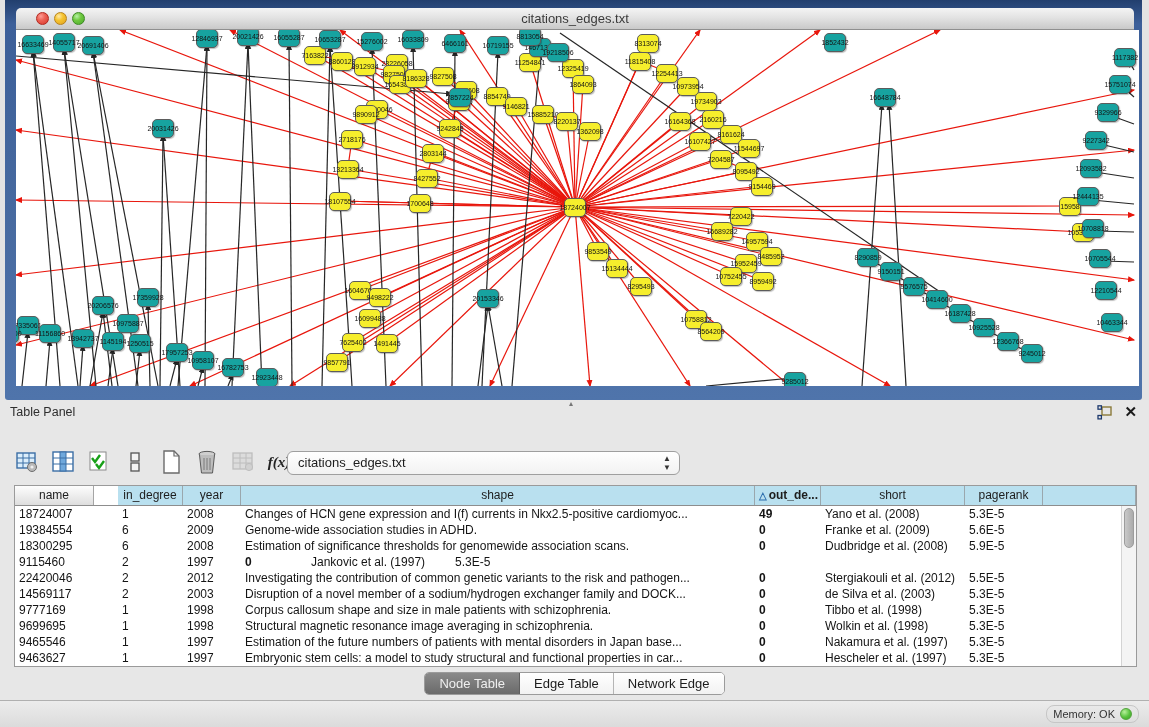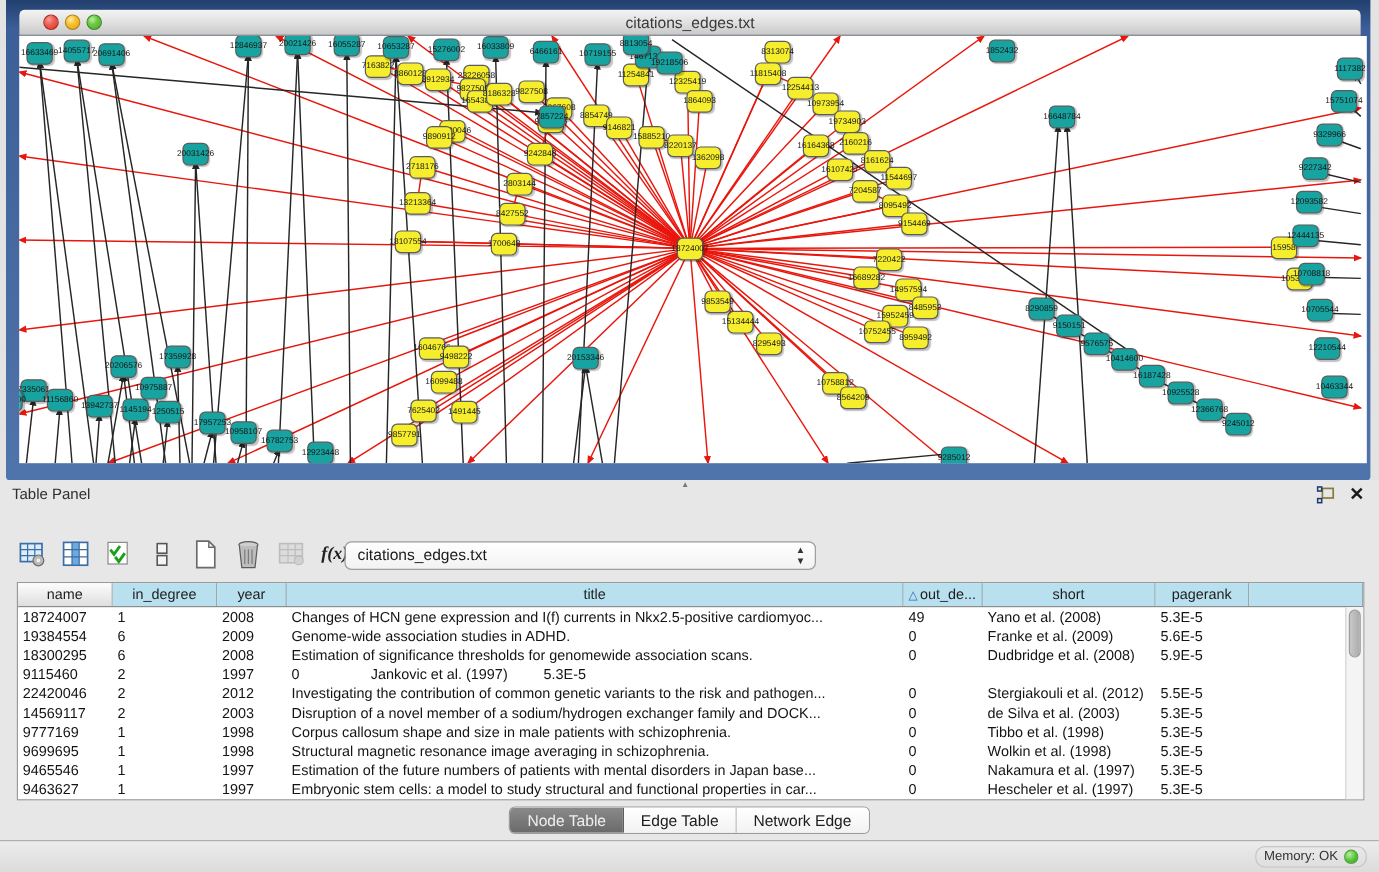--- a/index.html
+++ b/index.html
@@ -50,22 +50,22 @@
   .th { font-size:12px; color:#1d1d1d; text-align:center; line-height:19px;
     border-right:1px solid #9aa7ad; overflow:hidden; white-space:nowrap; }
   .th.plain { background:linear-gradient(180deg,#fdfdfd,#dedede); border-right:1px solid #a5a5a5; }
   .th.blue  { background:#b9e0ef; }
   .th .sort { color:#2f6fae; font-size:10px; margin-right:2px; }
   .th.sorted { text-align:left; padding-left:4px; }
   .tbody { position:absolute; left:0; top:20px; right:15px; bottom:0; overflow:hidden; }
   .tr { display:flex; height:16px; }
   .td { font-size:12px; color:#141414; line-height:16px; white-space:nowrap;
     overflow:hidden; padding-left:4px; }
-  .c0{width:79px;} .c1{width:87px;} .c2{width:58px;} .c3{width:514px;}
-  .c4{width:66px;} .c5{width:144px;} .c6{width:78px;} .cf{flex:1;}
+  .c0{width:79px;} .c1{width:65px;margin-left:24px;} .c2{width:58px;} .c3{width:514px;}
+  .c4{width:66px;font-weight:bold;} .c5{width:144px;} .c6{width:78px;} .cf{flex:1;}
   .vscroll { position:absolute; right:0; top:20px; bottom:0; width:15px;
     background:#f4f4f4; border-left:1px solid #d4d4d4; }
   .vthumb { position:absolute; left:2px; top:2px; width:10px; height:40px;
     background:linear-gradient(90deg,#c9c9c9,#ababab); border:1px solid #9c9c9c; border-radius:6px; }
 
   .tabbar { position:absolute; left:0; top:272px; width:100%; height:26px; display:flex; justify-content:center; }
   .segmented { display:flex; height:23px; border:1px solid #9b9b9b; border-radius:5px;
     overflow:hidden; background:#ffffff; }
   .seg { font-size:13px; color:#1c1c1c; line-height:21px; padding:0 14px;
     border-right:1px solid #b5b5b5; background:linear-gradient(180deg,#ffffff,#f2f2f2); }
@@ -661,21 +661,21 @@
       <div>▲</div>
       <div>▼</div>
     </div>
   </div>
 
   <div class="data-table">
     <div class="thead" id="thead">
         <div class="th plain c0">name</div>
         <div class="th blue c1">in_degree</div>
         <div class="th blue c2">year</div>
-        <div class="th blue c3">title</div>
+        <div class="th blue c3">shape</div>
         <div class="th blue c4 sorted"><span class="sort">△</span>out_de...</div>
         <div class="th blue c5">short</div>
         <div class="th blue c6">pagerank</div>
         <div class="th blue cf"></div>
       </div>
     <div class="tbody" id="tbody">
         <div class="tr">
           <div class="td c0">18724007</div>
           <div class="td c1">1</div>
           <div class="td c2">2008</div>

